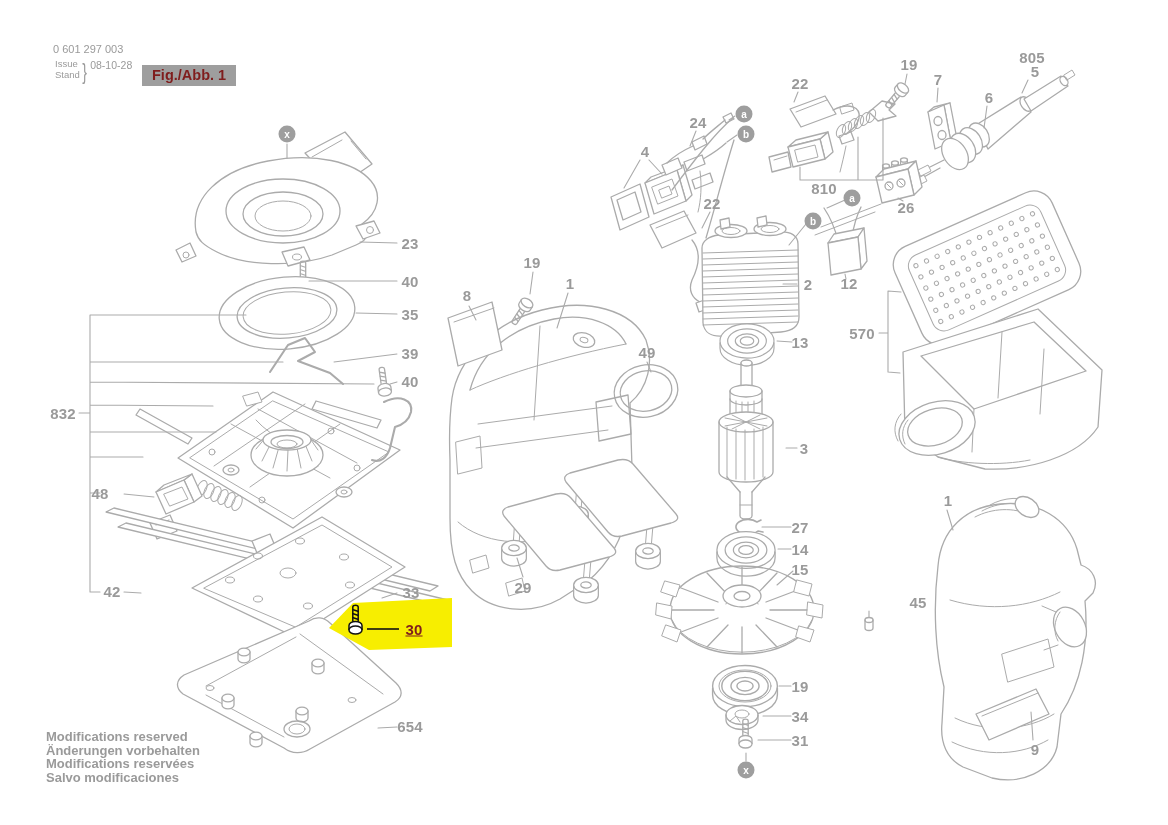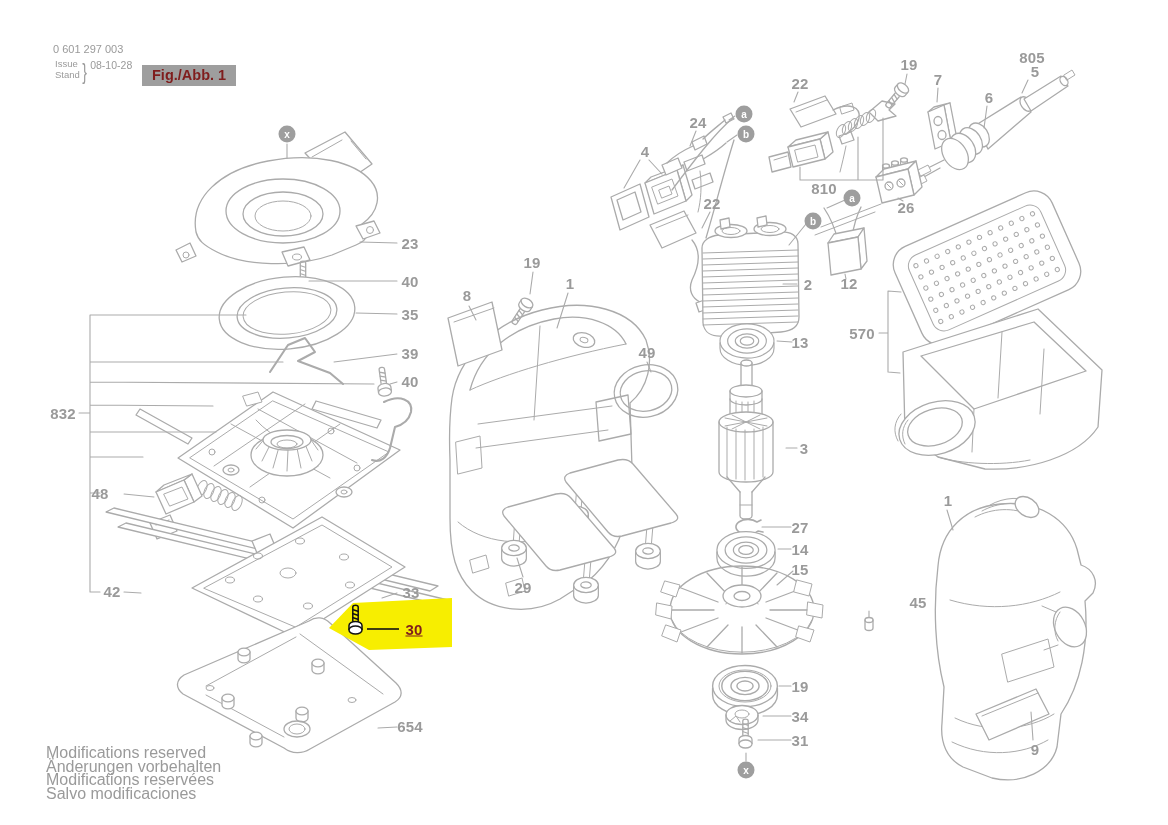--- a/index.html
+++ b/index.html
@@ -25,21 +25,21 @@
       background:var(--badge);color:#fff;font-size:10px;font-weight:700;line-height:17px;
       text-align:center;}
   .hdr-pn{position:absolute;left:53px;top:43px;font-size:11px;}
   .hdr-issue{position:absolute;left:55px;top:59px;display:flex;align-items:flex-start;}
   .iss-col{display:flex;flex-direction:column;font-size:9.5px;line-height:10.5px;}
   .brace{font-size:22px;font-weight:300;margin:0 2px 0 1px;transform:scaleX(.65);}
   .hdr-date{font-size:10.5px;}
   .badge{position:absolute;left:142px;top:65px;background:var(--badge);color:#7f1d1d;
          font-size:14.5px;font-weight:700;padding:2px 10px 3px;}
   .notice{position:absolute;left:331px;top:54px;font-size:17px;line-height:22px;color:var(--txt);}
-  .footer{position:absolute;left:46px;top:746px;font-size:16px;line-height:13.5px;}
+  .footer{position:absolute;left:46px;top:730px;font-size:13px;line-height:13.5px;font-weight:bold;}
 </style>
 </head>
 <body>
 
 <div class="stage">
 
 <svg class="art" width="1168" height="825" viewBox="0 0 1168 825">
   <defs>
     <g id="screwD">
       <path d="M-6.5,0 L-6.5,4.5 A6.5,4 0 0 0 6.5,4.5 L6.5,0" fill="#fff"></path>

